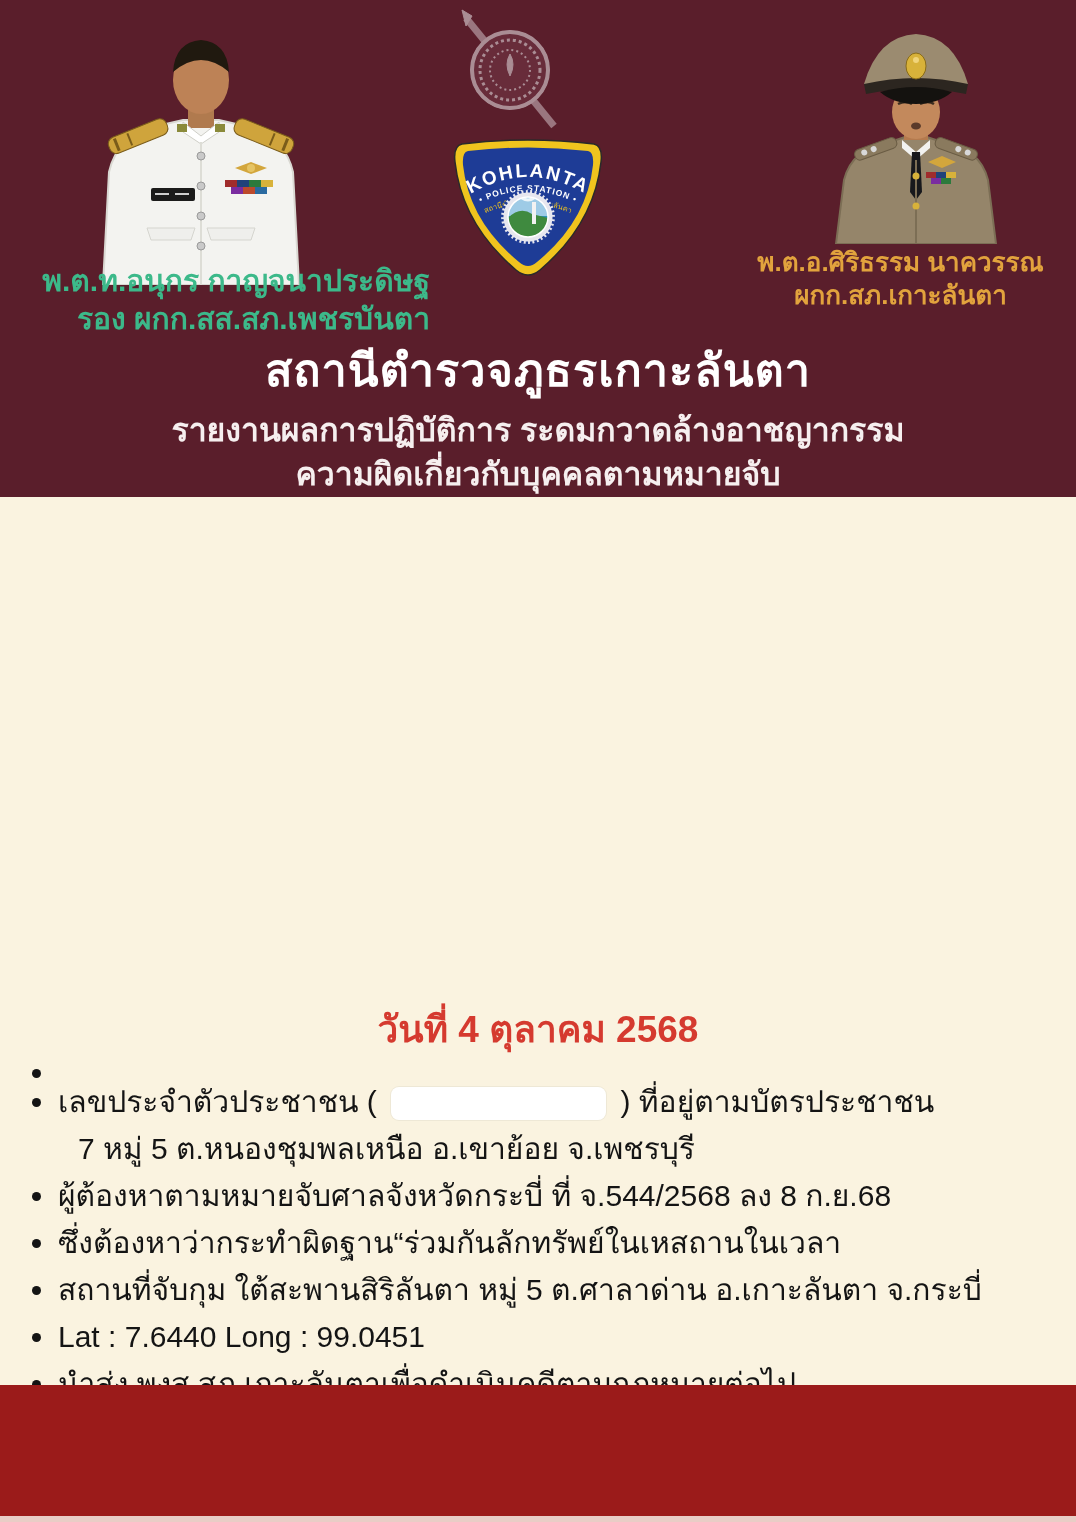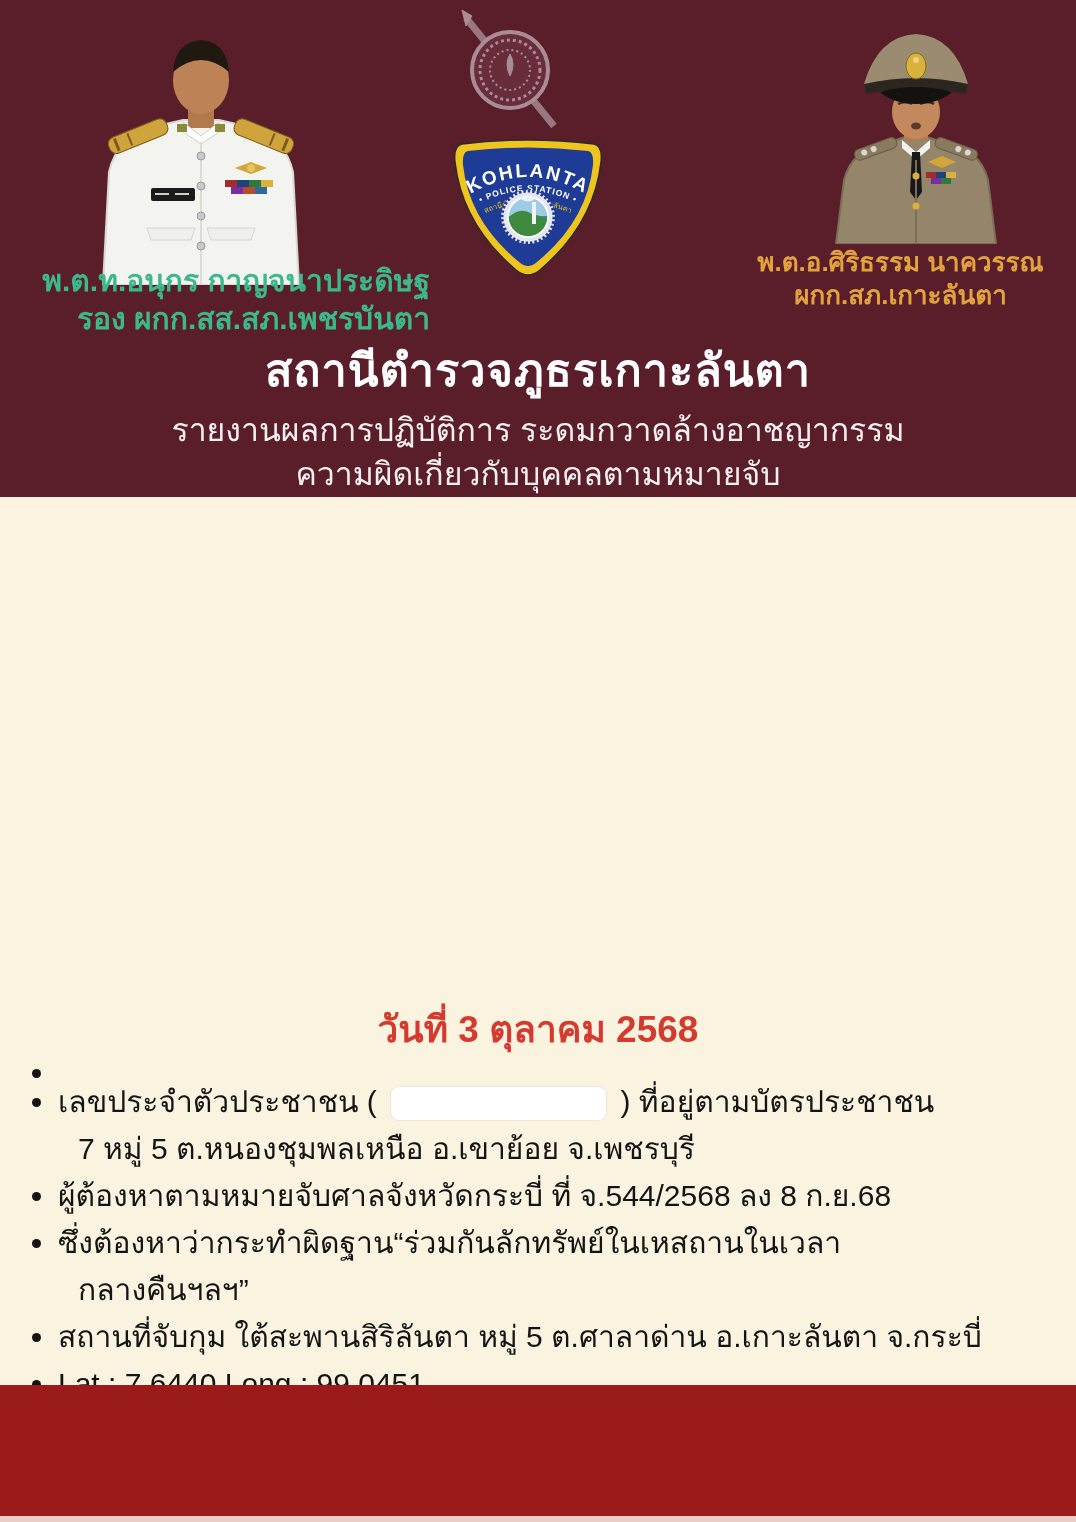--- a/index.html
+++ b/index.html
@@ -15,21 +15,21 @@
   .footer-strip{position:absolute;left:0;top:1516px;width:1076px;height:6px;background:#e9cdc6;}
   
   .abs{position:absolute;}
   .officer-photo{position:absolute;}
   .name-block{position:absolute;text-align:center;font-weight:700;line-height:1.25;}
   .name-left{left:10px;top:262px;width:420px;font-size:30px;color:#3cb98a;text-align:right;}
   .name-right{left:718px;top:246px;width:365px;font-size:26px;color:#e2a33d;font-weight:600;}
   .station-title{position:absolute;left:0;top:334px;width:1076px;text-align:center;
     color:#ffffff;font-size:45px;font-weight:600;letter-spacing:1px;}
   .subtitle{position:absolute;left:0;width:1076px;text-align:center;color:#f6efef;
-    font-size:32px;font-weight:400;}
+    font-size:32px;font-weight:700;}
   .sub1{top:404px;} .sub2{top:448px;}
   
   .date-heading{position:absolute;left:0;top:502px;width:1076px;text-align:center;
     color:#d53a2f;font-size:37px;font-weight:700;}
   .bullet-list{position:absolute;left:30px;top:552px;width:1020px;}
   .brow{display:flex;align-items:flex-start;color:#141414;font-size:30px;line-height:47px;}
   .dot{flex:0 0 auto;width:9px;height:9px;border-radius:50%;background:#141414;margin:20px 17px 0 2px;}
   .brow.cont{padding-left:48px;}
   .btxt{white-space:nowrap;}
   .redact{display:inline-block;height:33px;background:#ffffff;border-radius:8px;
@@ -191,43 +191,40 @@
       <div>พ.ต.อ.ศิริธรรม นาควรรณ</div>
       <div>ผกก.สภ.เกาะลันตา</div>
     </div>
 
     <div class="station-title">สถานีตำรวจภูธรเกาะลันตา</div>
     <div class="subtitle sub1">รายงานผลการปฏิบัติการ  ระดมกวาดล้างอาชญากรรม</div>
     <div class="subtitle sub2">ความผิดเกี่ยวกับบุคคลตามหมายจับ</div>
   </div>
 
   <div class="body-section">
-    <div class="date-heading">วันที่ 3 ตุลาคม 2568</div>
+    <div class="date-heading">วันที่ 4 ตุลาคม 2568</div>
     <div class="bullet-list">
         <div class="brow">
           <span class="dot"></span>
         </div>
         <div class="brow">
           <span class="dot"></span>
           <span class="btxt">เลขประจำตัวประชาชน ( <span class="redact" style="width: 215px;"></span> ) ที่อยู่ตามบัตรประชาชน</span>
         </div>
         <div class="brow cont">
           <span class="btxt">7 หมู่ 5 ต.หนองชุมพลเหนือ อ.เขาย้อย จ.เพชรบุรี</span>
         </div>
         <div class="brow">
           <span class="dot"></span>
           <span class="btxt">ผู้ต้องหาตามหมายจับศาลจังหวัดกระบี่ ที่ จ.544/2568 ลง 8 ก.ย.68</span>
         </div>
         <div class="brow">
           <span class="dot"></span>
           <span class="btxt">ซึ่งต้องหาว่ากระทำผิดฐาน“ร่วมกันลักทรัพย์ในเหสถานในเวลา</span>
         </div>
-        <div class="brow cont">
-          <span class="btxt">กลางคืนฯลฯ”</span>
-        </div>
         <div class="brow">
           <span class="dot"></span>
           <span class="btxt">สถานที่จับกุม ใต้สะพานสิริลันตา หมู่ 5 ต.ศาลาด่าน อ.เกาะลันตา จ.กระบี่</span>
         </div>
         <div class="brow">
           <span class="dot"></span>
           <span class="btxt">Lat : 7.6440 Long : 99.0451</span>
         </div>
         <div class="brow">
           <span class="dot"></span>

